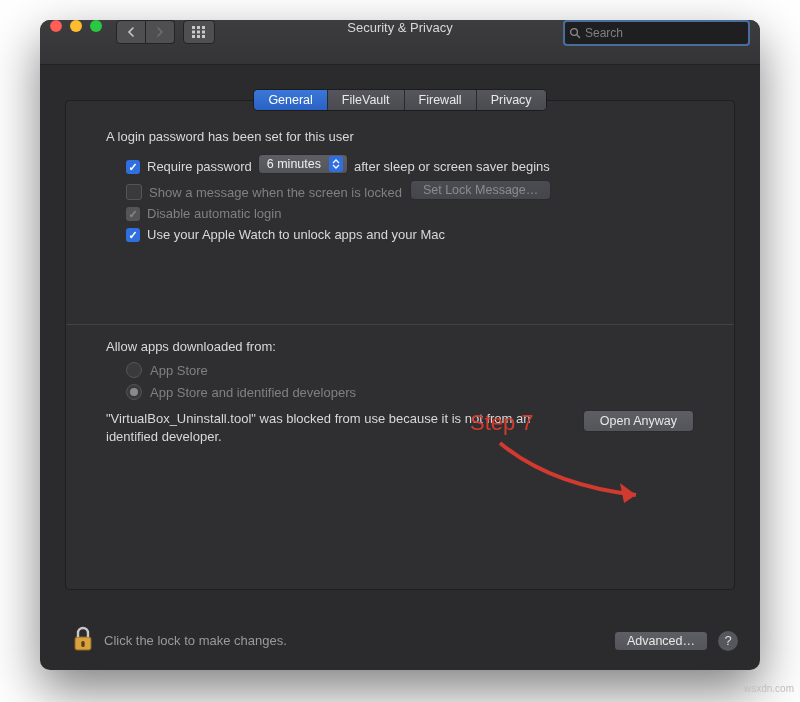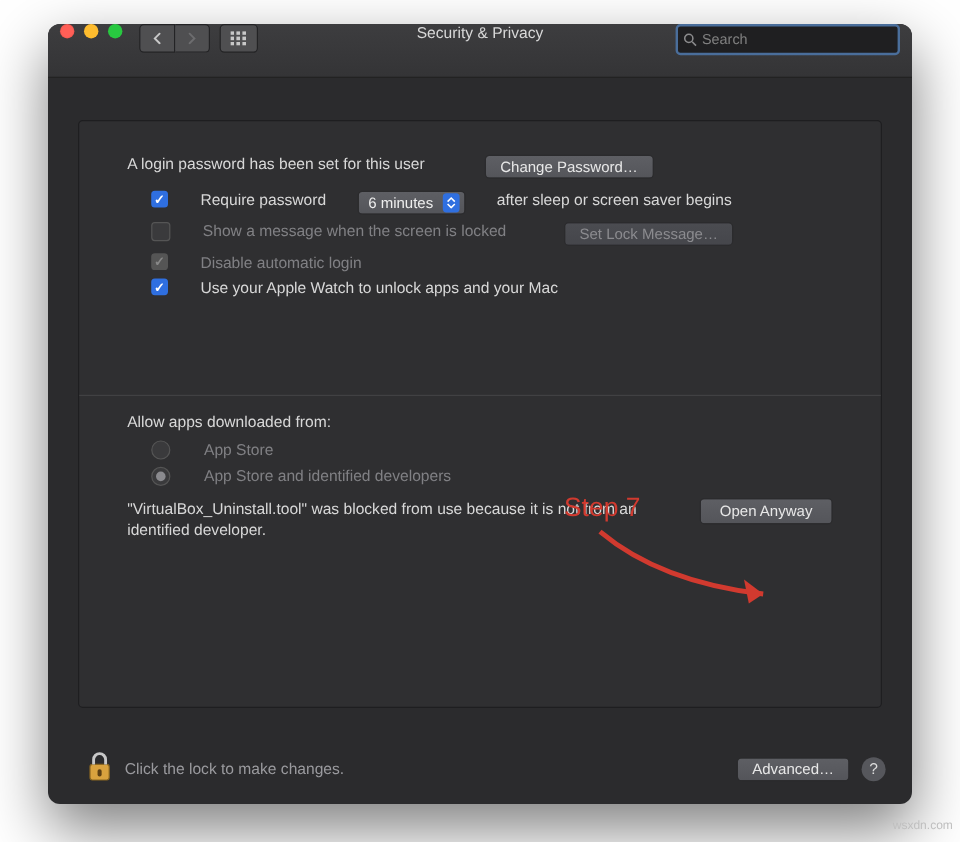--- a/index.html
+++ b/index.html
@@ -115,24 +115,23 @@
   .tab:last-child { border-right:none;}
   .tab.selected {
     background:linear-gradient(#3a77d8,#2a62c4);
     color:#fff;
   }
   .panel-inner {
     padding: 28px 40px 10px 40px;
   }
   .row {
     display:flex;
-    align-items:flex-start;
+    align-items:flex-end;
     margin-bottom:6px;
     font-size:13px;
-    gap:20px;
   }
   .btn {
     background:linear-gradient(#5e5f64,#54555a);
     border:1px solid #2b2b2d;
     border-radius:4px;
     color:#e8e8e8;
     font-size:12.5px;
     padding:2px 12px;
     cursor:default;
   }
@@ -252,26 +251,33 @@
     <div class="search-wrap">
       <svg width="12" height="12" viewBox="0 0 12 12">
           <circle cx="5" cy="5" r="3.4" stroke="#8b8b8d" stroke-width="1.3" fill="none"></circle>
           <line x1="7.8" y1="7.8" x2="11" y2="11" stroke="#8b8b8d" stroke-width="1.3"></line>
         </svg>
       <input class="search-input" placeholder="Search" style="">
     </div>
   </div>
 
   <div class="panel">
+    <div class="tabs-row">
+      <div class="tabs">
+        <div class="tab selected">General</div>
+        <div class="tab">FileVault</div>
+        <div class="tab">Firewall</div>
+        <div class="tab">Privacy</div>
+      </div>
+    </div>
 
     <div class="panel-inner">
       <div class="row" style="margin-bottom:10px;">
         <span>A login password has been set for this user</span>
         <span style="width:10px"></span>
-        <span class="btn">Change Password…</span>
       </div>
 
       <div class="row indent">
         <span class="checkbox checked">✓</span>
         <span>Require password</span>
         <span class="popup">
           <span>6 minutes</span>
           <span class="chevs">
             <svg width="8" height="5" viewBox="0 0 8 5">
                 <path d="M1 4 L4 1 L7 4" stroke="#fff" stroke-width="1.3" fill="none"></path>

